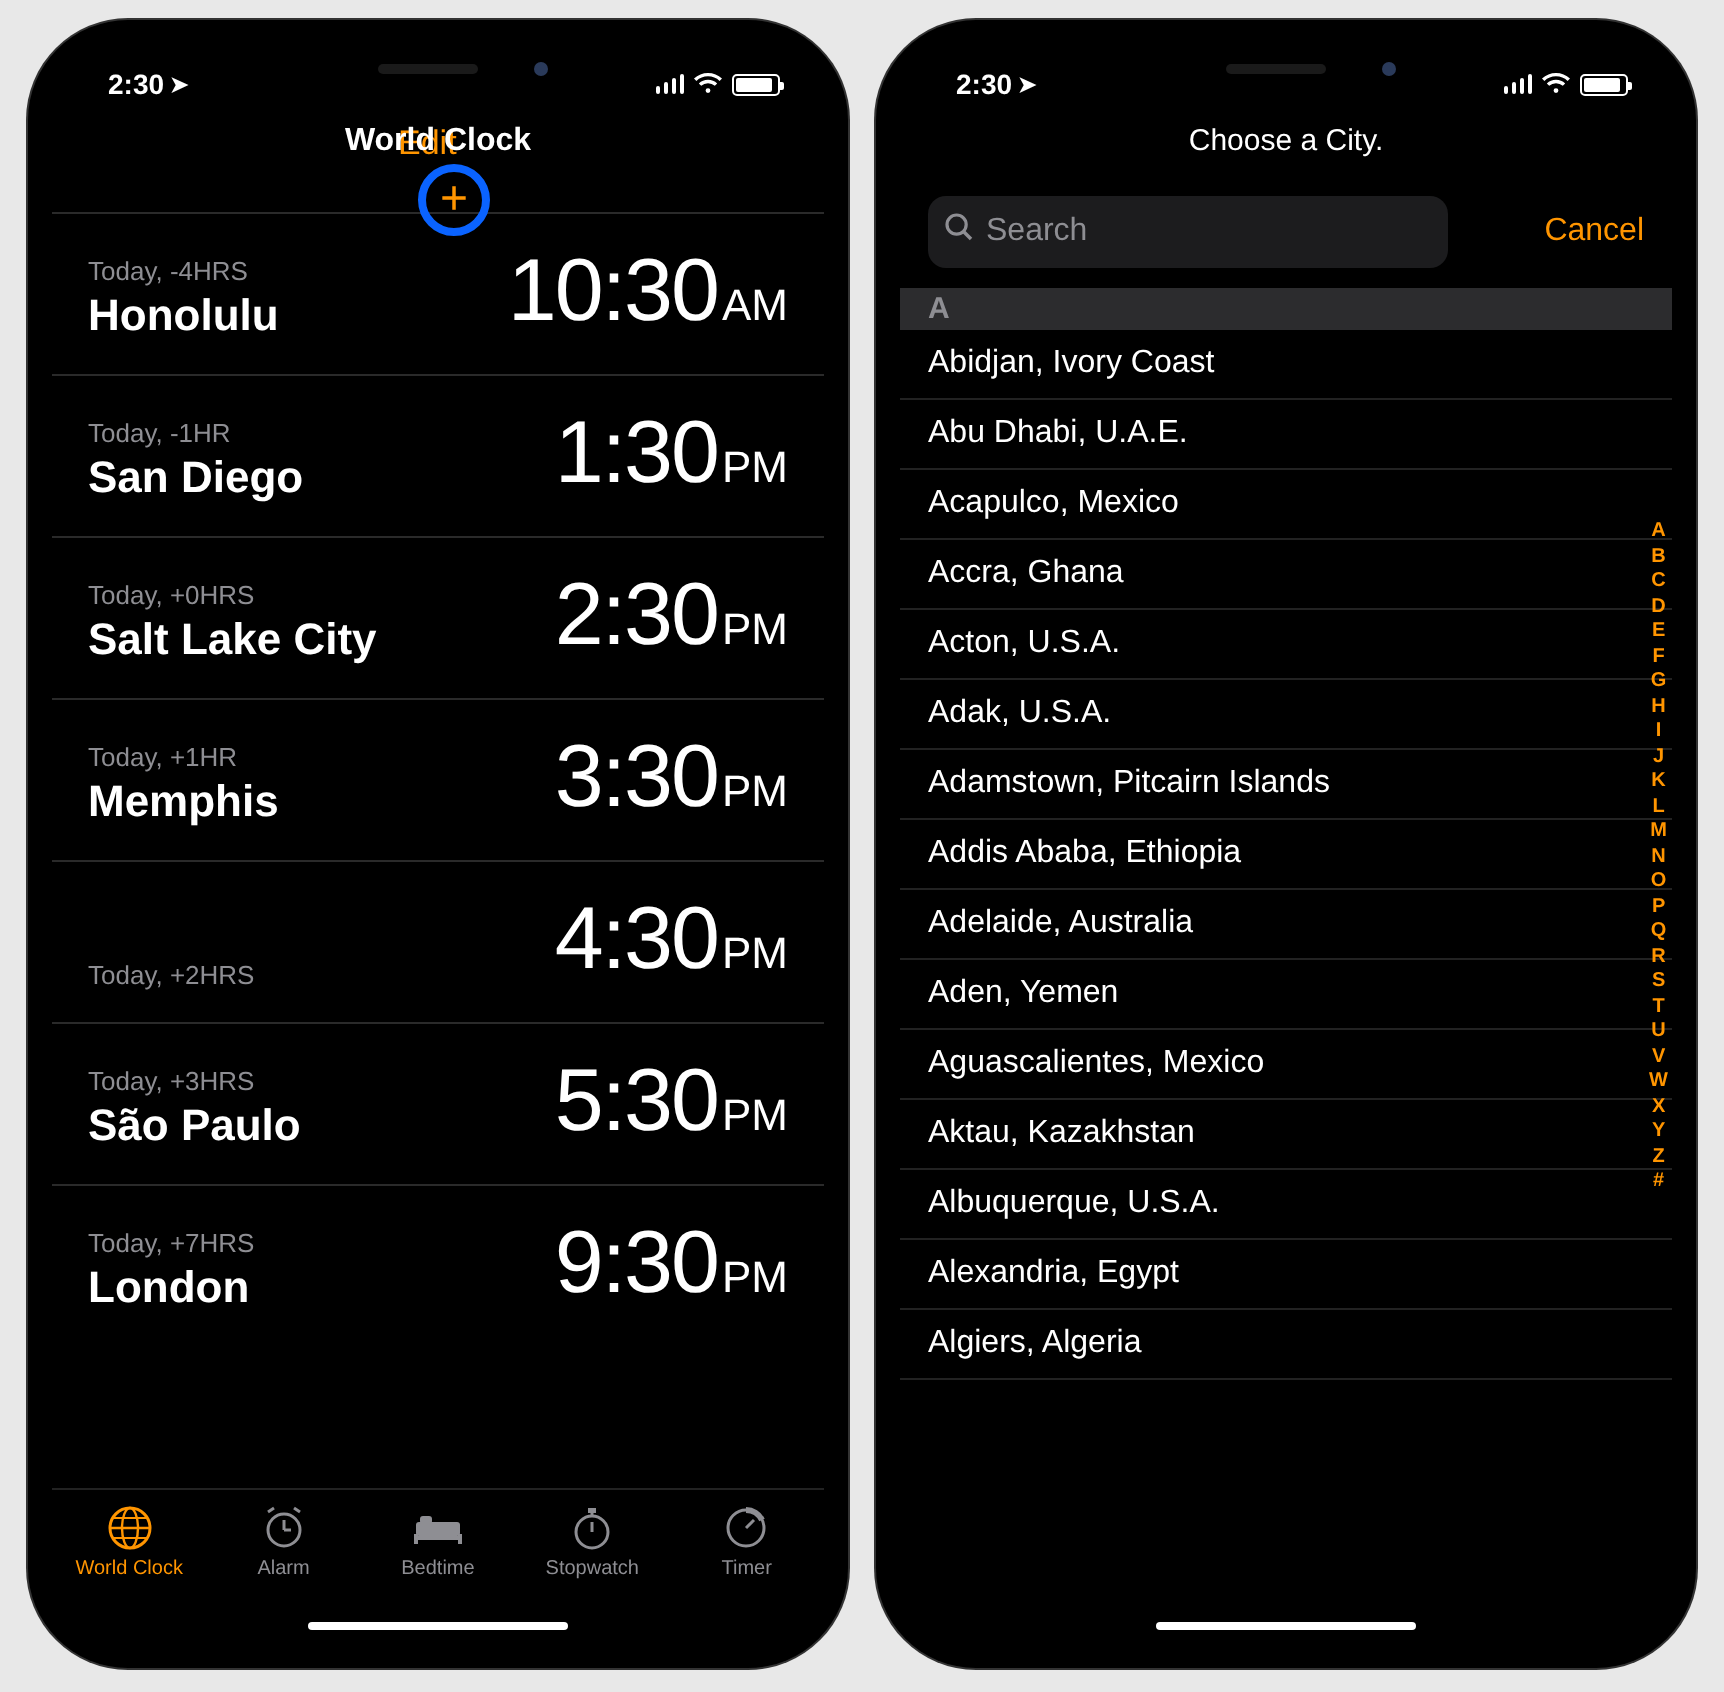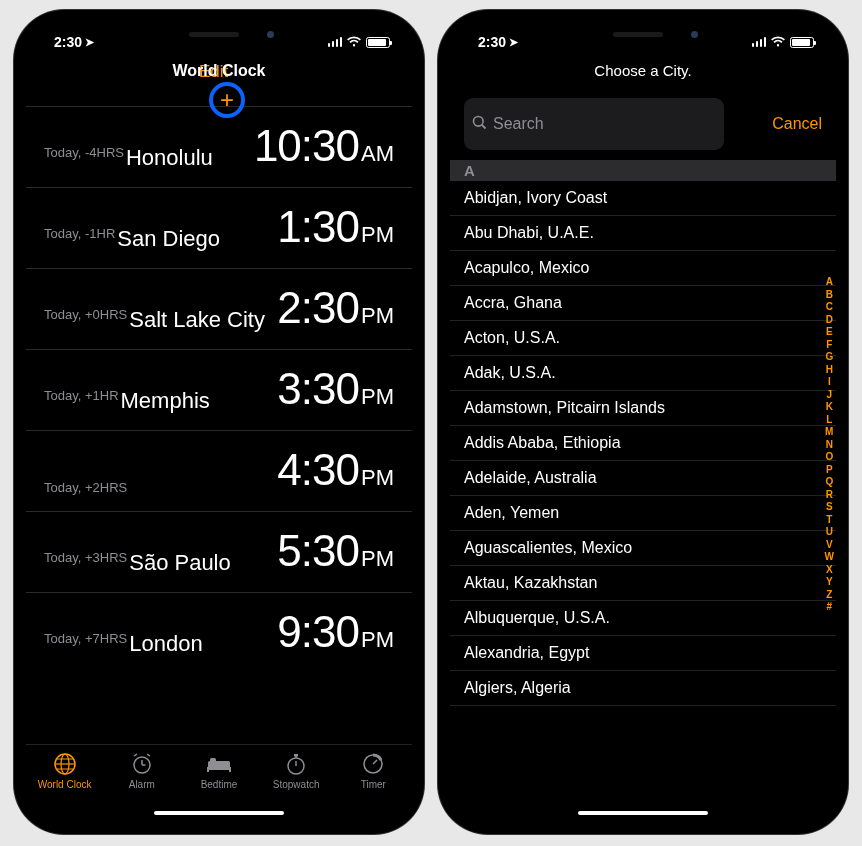--- a/index.html
+++ b/index.html
@@ -114,23 +114,23 @@
   }
 
   .clock-list { flex: 1; overflow: hidden; }
   .clock-row {
     border-top: 1px solid #2a2a2a;
     padding: 14px 18px 16px 18px;
     display: flex;
     justify-content: space-between;
     align-items: flex-end;
   }
-  .clock-left { display: flex; gap: 2px; }
+  .clock-left { display: flex; flex-direction: column; gap: 2px; }
   .offset { color: #8e8e93; font-size: 13px; }
-  .city { color: #fff; font-size: 22px; font-weight: 400; }
+  .city { color: #fff; font-size: 22px; font-weight: 700; }
   .time-block { display: flex; align-items: baseline; gap: 2px; }
   .time { color: #fff; font-size: 44px; font-weight: 300; letter-spacing: -1px; text-align: right; }
   .ampm { color: #fff; font-size: 22px; font-weight: 400; }
 
   .tab-bar {
     height: 78px;
     border-top: 1px solid #222;
     display: flex;
     justify-content: space-around;
     align-items: flex-start;
@@ -155,21 +155,21 @@
   
   .nav-title.small { font-weight: 400; font-size: 15px; }
   .search-row {
     display: flex; align-items: center; gap: 10px;
     padding: 4px 14px 10px 14px;
   }
   .search-box {
     flex: 1;
     background: #1c1c1e;
     border-radius: 9px;
-    height: 52px;
+    height: 36px;
     display: flex; align-items: center;
     padding: 0 8px;
     color: #8e8e93; font-size: 16px; gap: 6px;
   }
   .cancel-btn { color: #ff9500; font-size: 16px; margin-left: 38px; }
   .section-header {
     background: #2c2c2e;
     color: #8e8e93;
     font-size: 15px; font-weight: 600;
     padding: 2px 14px;

